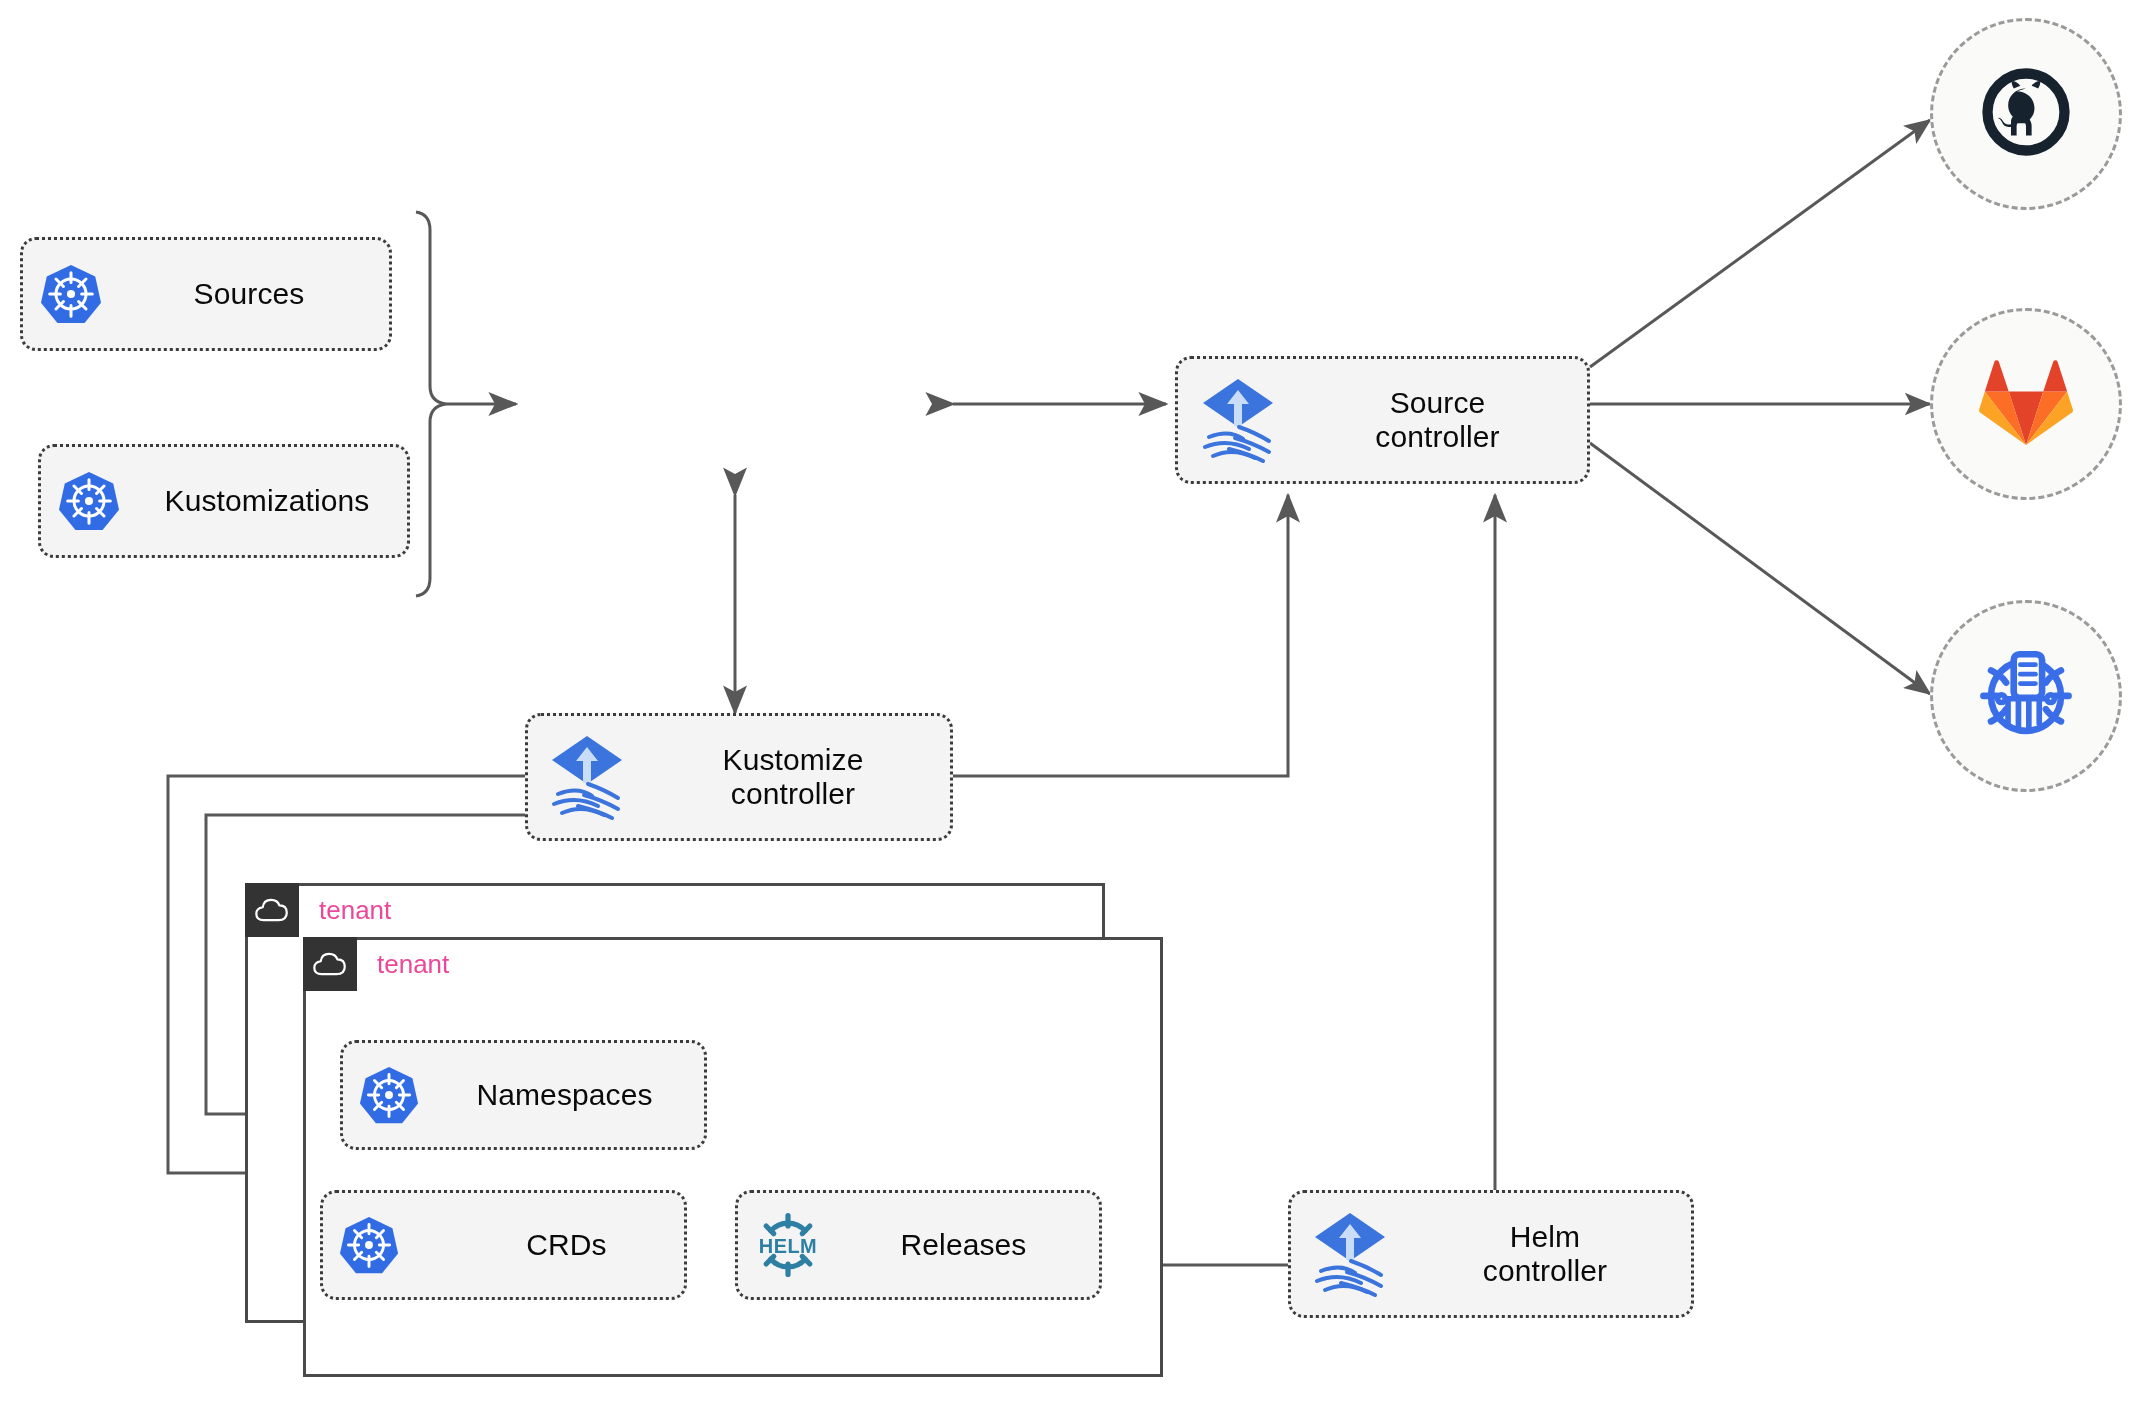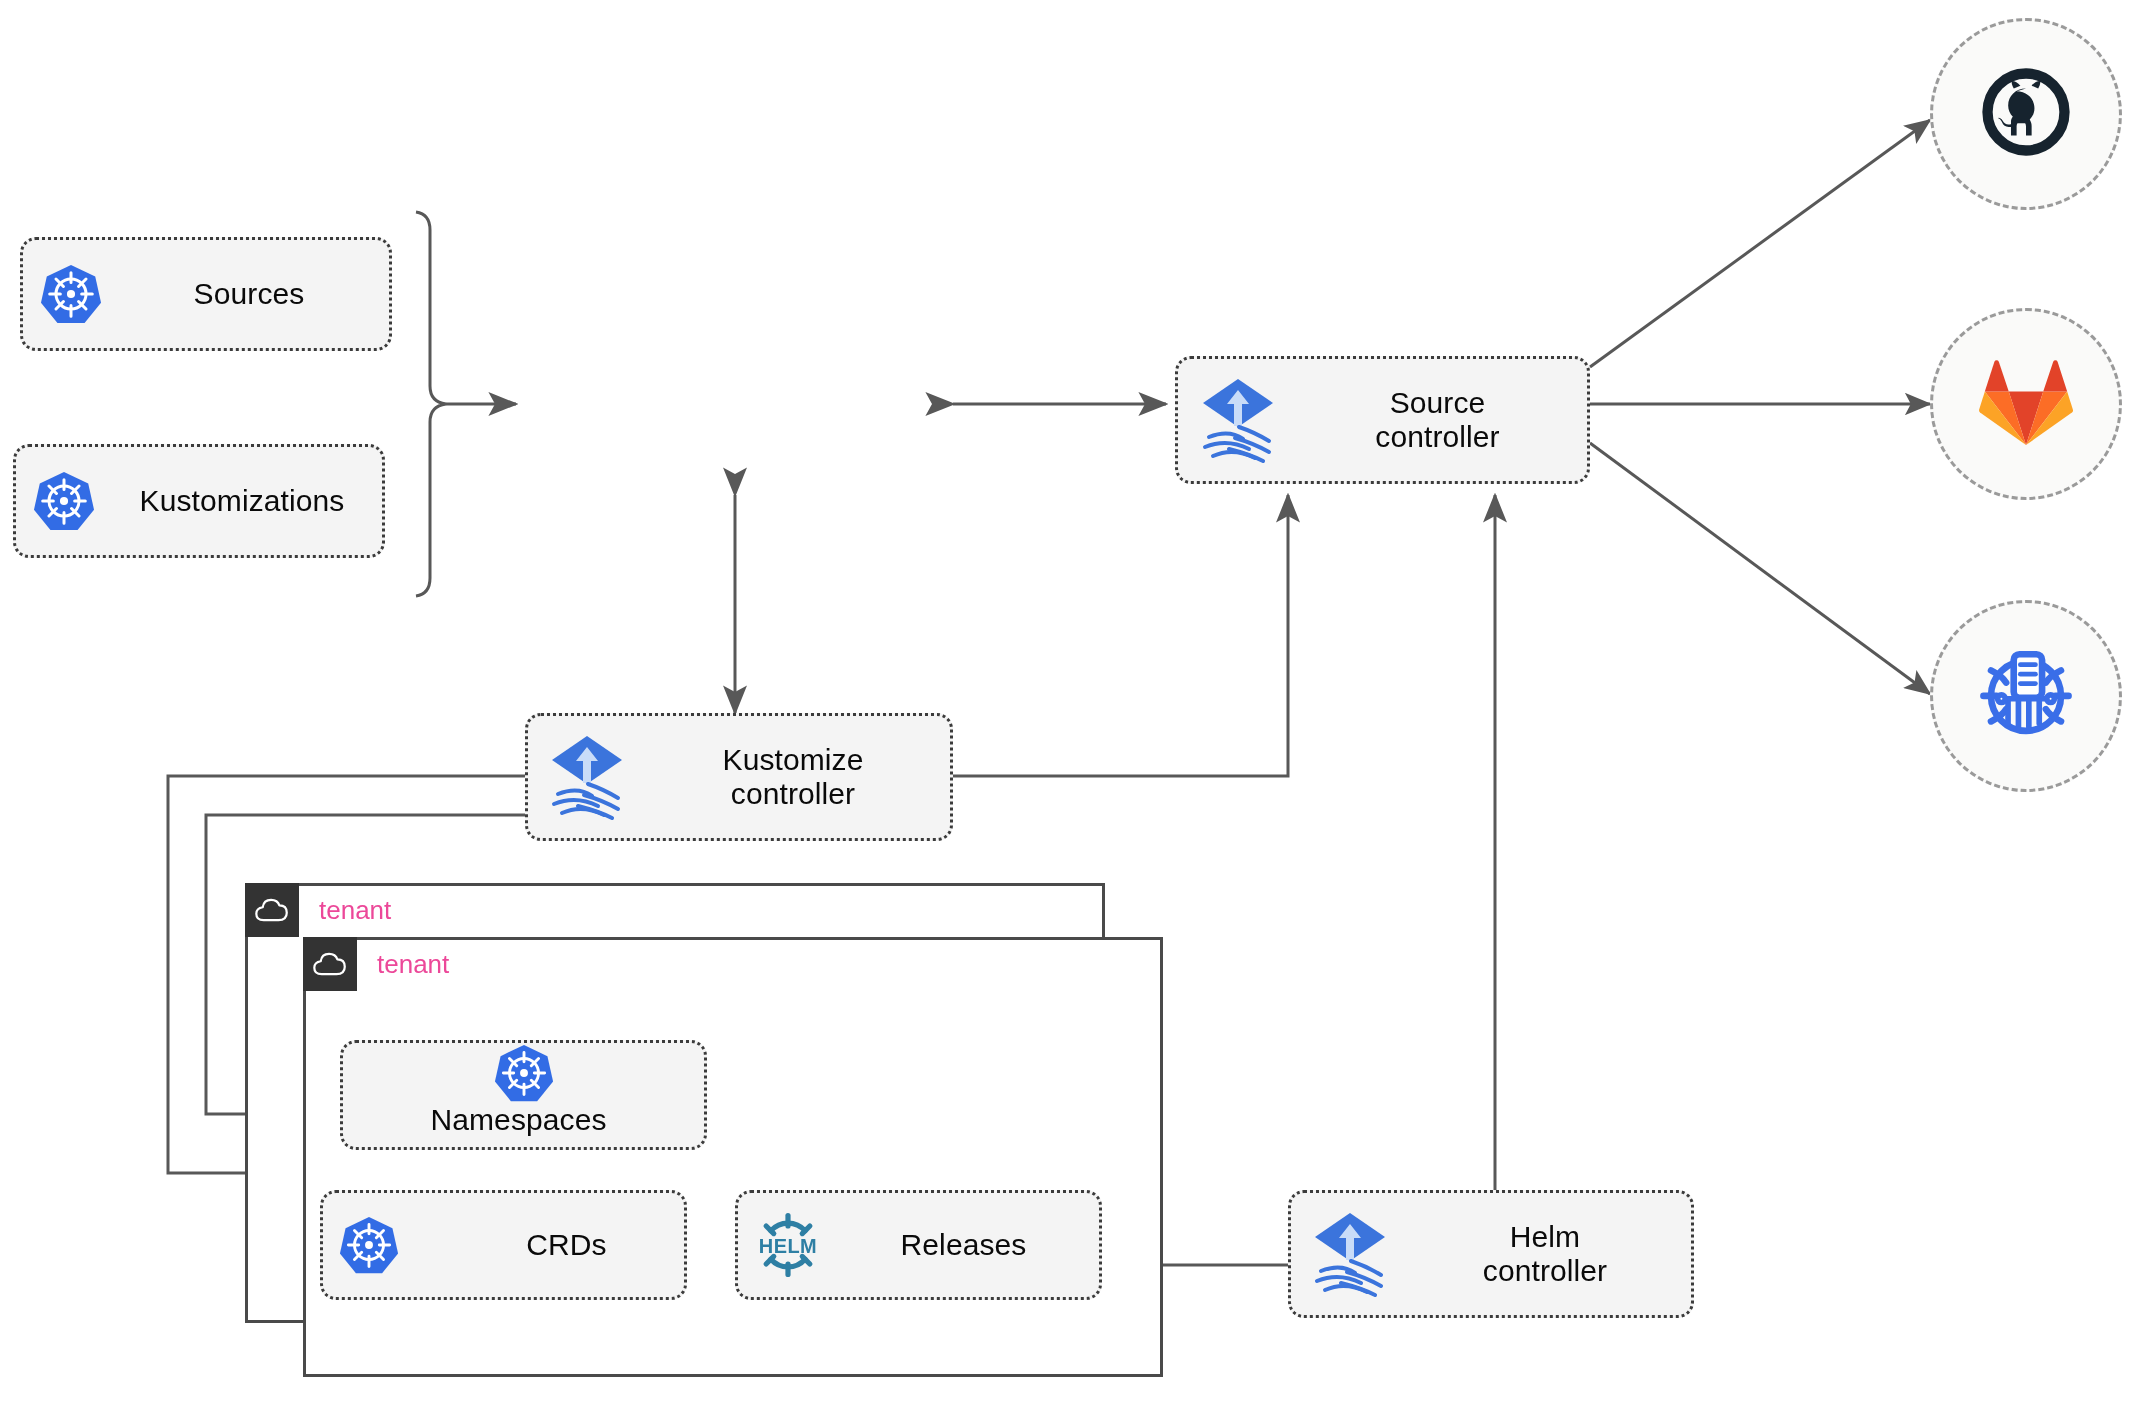--- a/index.html
+++ b/index.html
@@ -100,21 +100,21 @@
           <path d="M32 10 L32 20 M32 44 L32 55 M10 32 L21 32 M43 32 L54 32
                    M16.5 16.5 L24.2 24.2 M39.8 39.8 L47.5 47.5
                    M47.5 16.5 L39.8 24.2 M24.2 39.8 L16.5 47.5"></path>
         </g>
         <circle cx="32" cy="32" r="4.2" fill="#ffffff"></circle>
       </svg>
     </span>
     <span class="lbl">Sources</span>
   </div>
 
-  <div class="node" style="left:13px;top:444px;width:372px;height:114px;">
+  <div class="node" style="left:38px;top:444px;width:372px;height:114px;">
     <span class="ico" style="width:96px;">
       <svg width="62" height="62" viewBox="0 0 64 64">
         <path d="M32 2 L57 14 L63 41 L46 62 L18 62 L1 41 L7 14 Z" fill="#326CE5"></path>
         <g fill="none" stroke="#ffffff" stroke-width="3.1" stroke-linecap="round">
           <circle cx="32" cy="32" r="15.5"></circle>
           <path d="M32 10 L32 20 M32 44 L32 55 M10 32 L21 32 M43 32 L54 32
                    M16.5 16.5 L24.2 24.2 M39.8 39.8 L47.5 47.5
                    M47.5 16.5 L39.8 24.2 M24.2 39.8 L16.5 47.5"></path>
         </g>
         <circle cx="32" cy="32" r="4.2" fill="#ffffff"></circle>
@@ -257,21 +257,21 @@
     <div class="tbar">
       <div class="tbadge">
         <svg width="34" height="24" viewBox="0 0 36 26">
           <path d="M9 24 q-8 0 -8 -7 q0 -6 7 -7 q1 -8 9 -8 q7 0 9 6 q8 0 8 8 q0 8 -9 8 Z" fill="none" stroke="#ffffff" stroke-width="2.4" stroke-linejoin="round"></path>
         </svg>
       </div>
       <div class="tname">tenant</div>
     </div>
   </div>
 
-  <div class="node" style="left:340px;top:1040px;width:367px;height:110px;flex-direction:column;">
+  <div class="node" style="left:340px;top:1040px;width:367px;height:110px;">
     <span class="ico" style="width:92px;">
       <svg width="60" height="60" viewBox="0 0 64 64">
         <path d="M32 2 L57 14 L63 41 L46 62 L18 62 L1 41 L7 14 Z" fill="#326CE5"></path>
         <g fill="none" stroke="#ffffff" stroke-width="3.1" stroke-linecap="round">
           <circle cx="32" cy="32" r="15.5"></circle>
           <path d="M32 10 L32 20 M32 44 L32 55 M10 32 L21 32 M43 32 L54 32
                    M16.5 16.5 L24.2 24.2 M39.8 39.8 L47.5 47.5
                    M47.5 16.5 L39.8 24.2 M24.2 39.8 L16.5 47.5"></path>
         </g>
         <circle cx="32" cy="32" r="4.2" fill="#ffffff"></circle>

